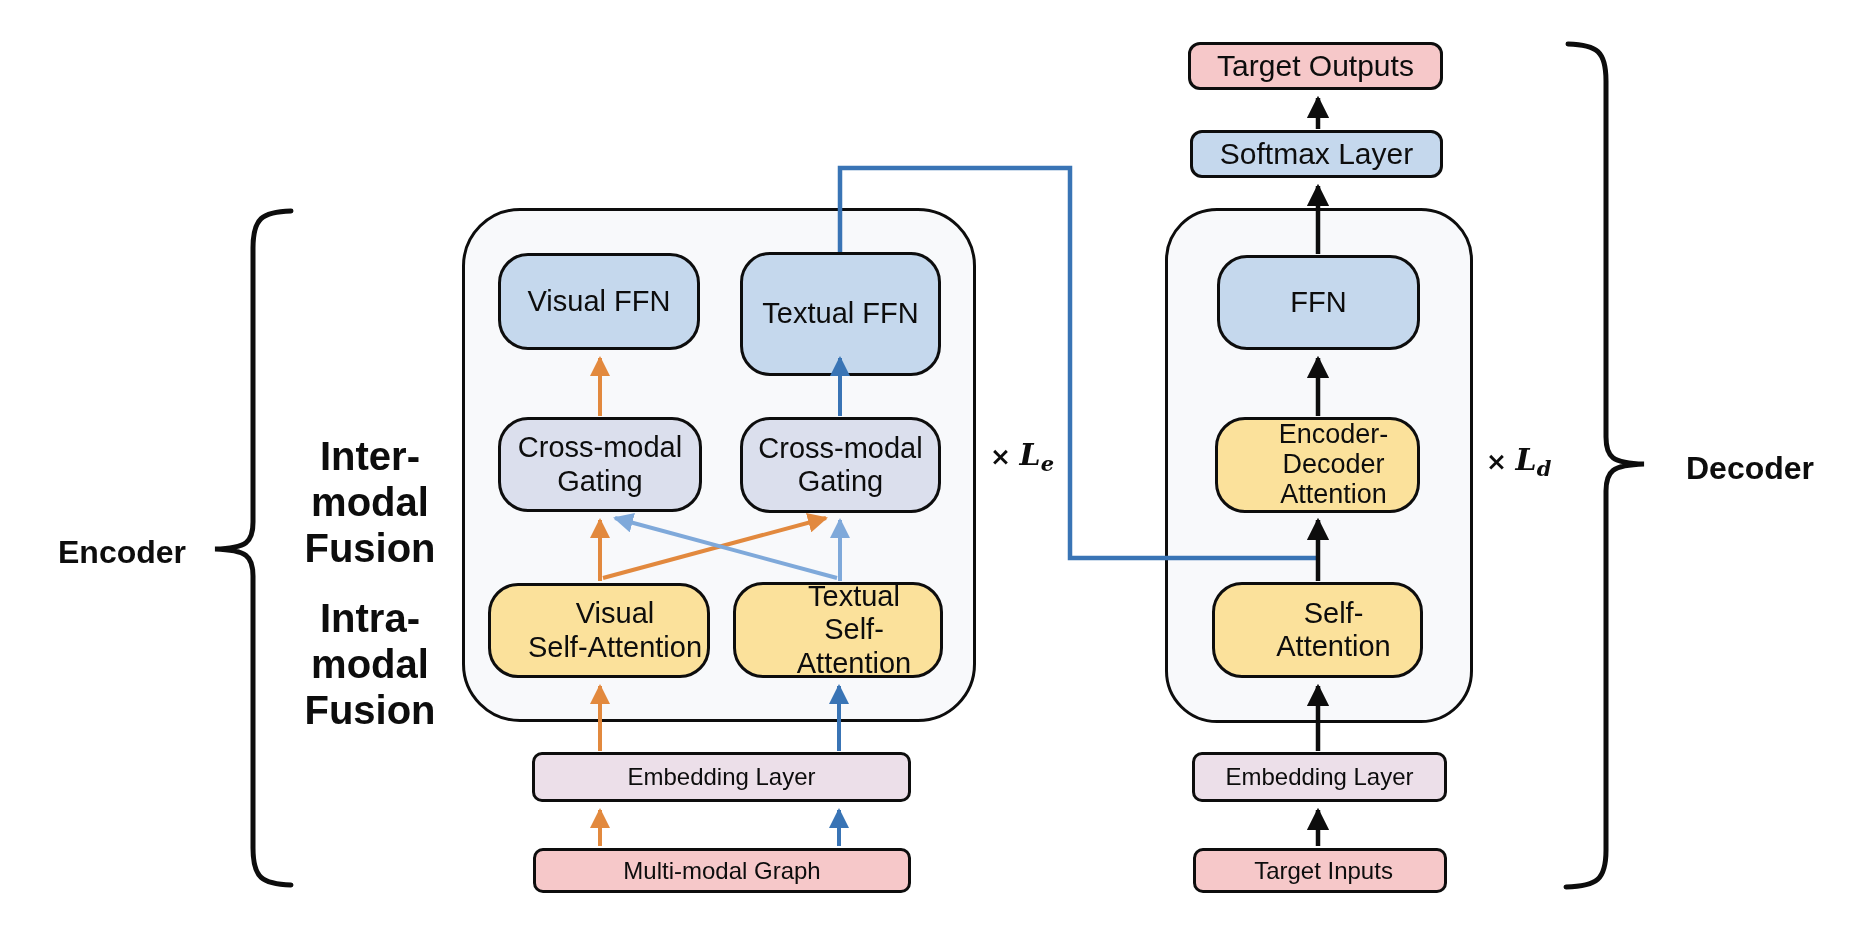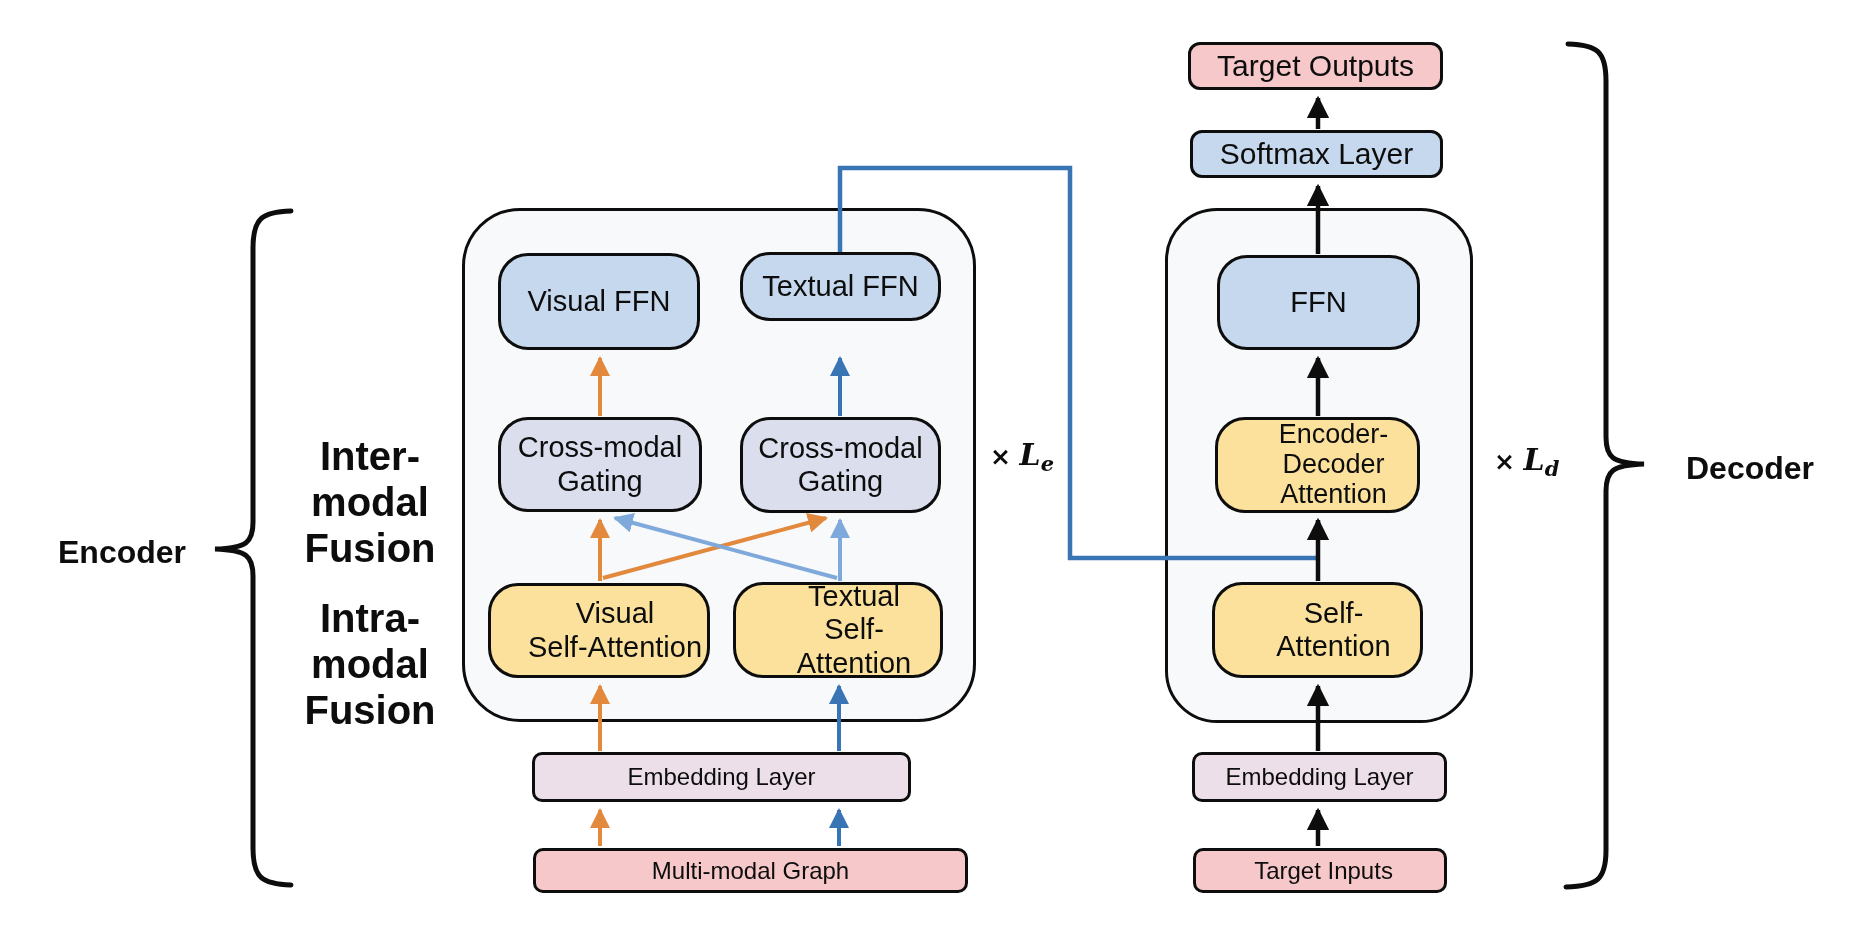--- a/index.html
+++ b/index.html
@@ -45,21 +45,21 @@
 <body>
 
 <div class="stage">
 
   <div class="container-box" style="left:462px;top:208px;width:514px;height:514px;border-radius:58px;"></div>
   <div class="container-box" style="left:1165px;top:208px;width:308px;height:515px;border-radius:52px;"></div>
 
   <div class="block fill-blue" style="left:498px;top:253px;width:202px;height:97px;">
     <span>Visual FFN</span>
   </div>
-  <div class="block fill-blue" style="left:740px;top:252px;width:201px;height:69px;">
+  <div class="block fill-blue" style="left:740px;top:252px;width:201px;height:124px;">
     <span>Textual FFN</span>
   </div>
 
   <div class="block fill-gating" style="left:498px;top:417px;width:204px;height:95px;">
     <span>Cross-modal</span>
     <span>Gating</span>
   </div>
   <div class="block fill-gating" style="left:740px;top:417px;width:201px;height:96px;">
     <span>Cross-modal</span>
     <span>Gating</span>
@@ -70,21 +70,21 @@
     <span>Self-Attention</span>
   </div>
   <div class="block fill-yellow" style="left:733px;top:582px;width:210px;height:96px;">
     <span>Textual</span>
     <span>Self-Attention</span>
   </div>
 
   <div class="block io fill-embedding" style="left:532px;top:752px;width:379px;height:50px;">
     <span>Embedding Layer</span>
   </div>
-  <div class="block io fill-pink" style="left:533px;top:848px;width:435px;height:45px;text-align:center;">
+  <div class="block io fill-pink" style="left:533px;top:848px;width:378px;height:45px;text-align:center;">
     <span>Multi-modal Graph</span>
   </div>
 
   <div class="block pill fill-blue" style="left:1190px;top:130px;width:253px;height:48px;">
     <span>Softmax Layer</span>
   </div>
   <div class="block pill fill-pink" style="left:1188px;top:42px;width:255px;height:48px;">
     <span>Target Outputs</span>
   </div>
 
@@ -120,21 +120,21 @@
   </div>
   <div class="row-label" style="left:280px;top:595px;width:180px;">
     <span>Intra-modal</span><br>
     <span>Fusion</span>
   </div>
 
   <div class="math-label" style="left:990px;top:437px;">
     <span class="times">×</span>
     <span class="sym">L</span><sub>e</sub>
   </div>
-  <div class="math-label" style="left:1486px;top:442px;margin-left:8px;">
+  <div class="math-label" style="left:1486px;top:442px;">
     <span class="times">×</span>
     <span class="sym">L</span><sub>d</sub>
   </div>
 
   <svg class="overlay" width="1876" height="928" viewBox="0 0 1876 928">
     <defs>
       <marker id="m-black" viewBox="0 0 5 5" refX="4.5" refY="2.5" markerWidth="5" markerHeight="5" orient="auto">
         <path d="M0,0 L5,2.5 L0,5 Z" style="fill:var(--arrow-black);"></path>
       </marker>
       <marker id="m-orange" viewBox="0 0 5 5" refX="4.5" refY="2.5" markerWidth="5" markerHeight="5" orient="auto">

